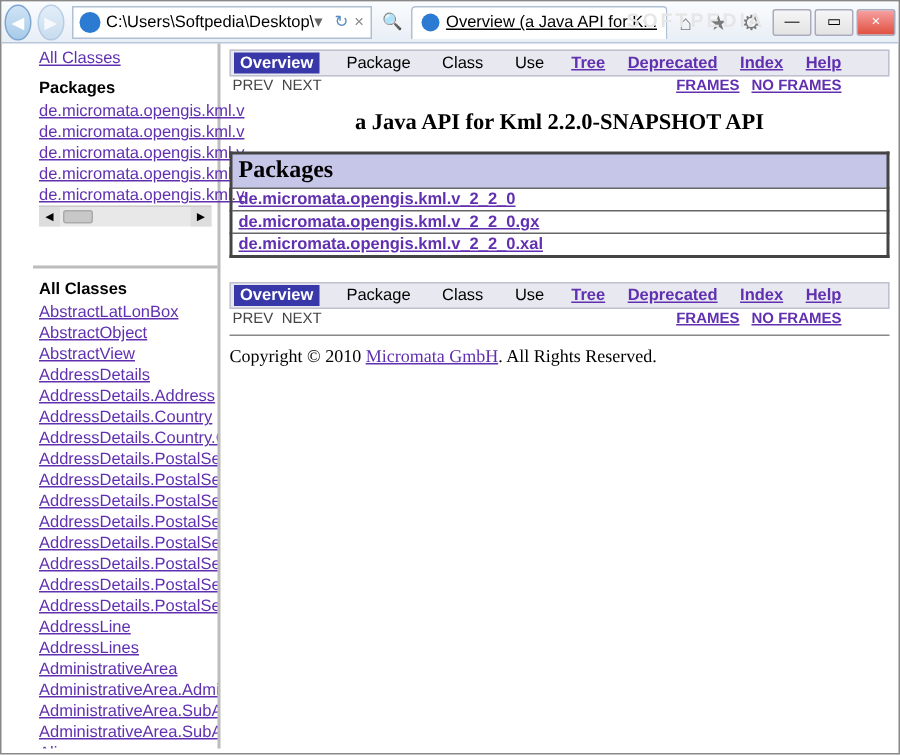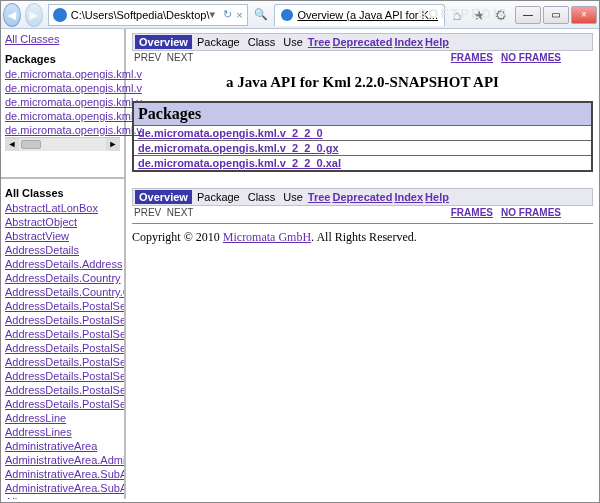--- a/index.html
+++ b/index.html
@@ -17,36 +17,36 @@
 .tab .ie { width: 12px; height: 12px; background: #2a7bd1; border-radius: 50%; margin-right: 4px; }
 .win-btns { display: flex; margin-right: 2px; }
 .win-btn { width: 26px; height: 18px; border: 1px solid #aab; margin-left: 2px; background: linear-gradient(#f6f6f6,#e3e3e3); border-radius: 2px; font-size: 10px; text-align: center; line-height: 16px; }
 .win-btn.close { background: linear-gradient(#f6a0a0,#e05040); color: #fff; }
 .icon-row { display: flex; margin: 0 4px; gap: 6px; }
 .icon-glyph { width: 16px; height: 16px; color: #7a7a7a; font-size: 14px; display: flex; align-items: center; justify-content: center; }
 
 .watermark { position: absolute; top: 6px; right: 90px; font-size: 13px; letter-spacing: 2px; color: #e6e6e6; font-weight: bold; }
 
 
-.frames { display: flex; height: 470px; }
+.frames { display: flex; height: 470px; margin-left: 21px; }
 .left { width: 125px; border-right: 2px solid #bcbcbc; display: flex; flex-direction: column; }
 .left-top { padding: 4px 4px 8px; border-bottom: 2px solid #bcbcbc; height: 150px; }
 .left-bottom { padding: 4px 4px; flex: 1; overflow: hidden; }
 .scrollbar { height: 14px; background: #e8e8e8; border-top: 1px solid #ccc; display: flex; }
 .sb-thumb { width: 20px; background: #c8c8c8; margin: 2px; border: 1px solid #aaa; border-radius: 2px; }
 .sb-arrow { width: 14px; background: #ddd; text-align: center; font-size: 9px; line-height: 12px; }
 
 .right { flex: 1; padding: 4px 6px; overflow: hidden; }
 
 a, .link { color: #6030b0; text-decoration: underline; cursor: pointer; }
 .section-title { font-weight: bold; font-size: 11px; margin: 4px 0 2px; }
 .class-list { line-height: 14px; white-space: nowrap; }
 
 
-.navrow { background: #e8e8f0; border: 1px solid #c0c0ce; display: flex; align-items: center; padding: 1px 2px; font-size: 11px; gap: 2px; }
+.navrow { background: #e8e8f0; border: 1px solid #c0c0ce; display: flex; align-items: center; padding: 1px 2px; font-size: 11px; gap: 15px; }
 .navrow .sel { background: #3838a8; color: #fff; padding: 1px 4px; font-weight: bold; }
 .navrow span { padding: 1px 3px; }
 .subrow { font-size: 10px; color: #444; padding: 1px 2px; display: flex; align-items: center; }
 .subrow .right-links { margin-left: auto; display: flex; gap: 8px; margin-right: 30px; }
 
 h1.center { text-align: center; font-size: 15px; font-weight: bold; margin: 10px 0; font-family: "Times New Roman", serif; }
 .pack-table { width: 100%; border: 2px solid #444; border-collapse: collapse; }
 .pack-table th { background: #c6c6e8; text-align: left; font-size: 16px; font-family: "Times New Roman", serif; padding: 2px 4px; border: 1px solid #666; }
 .pack-table td { border: 1px solid #666; padding: 1px 4px; font-size: 11px; }
 .footer { margin-top: 16px; }

